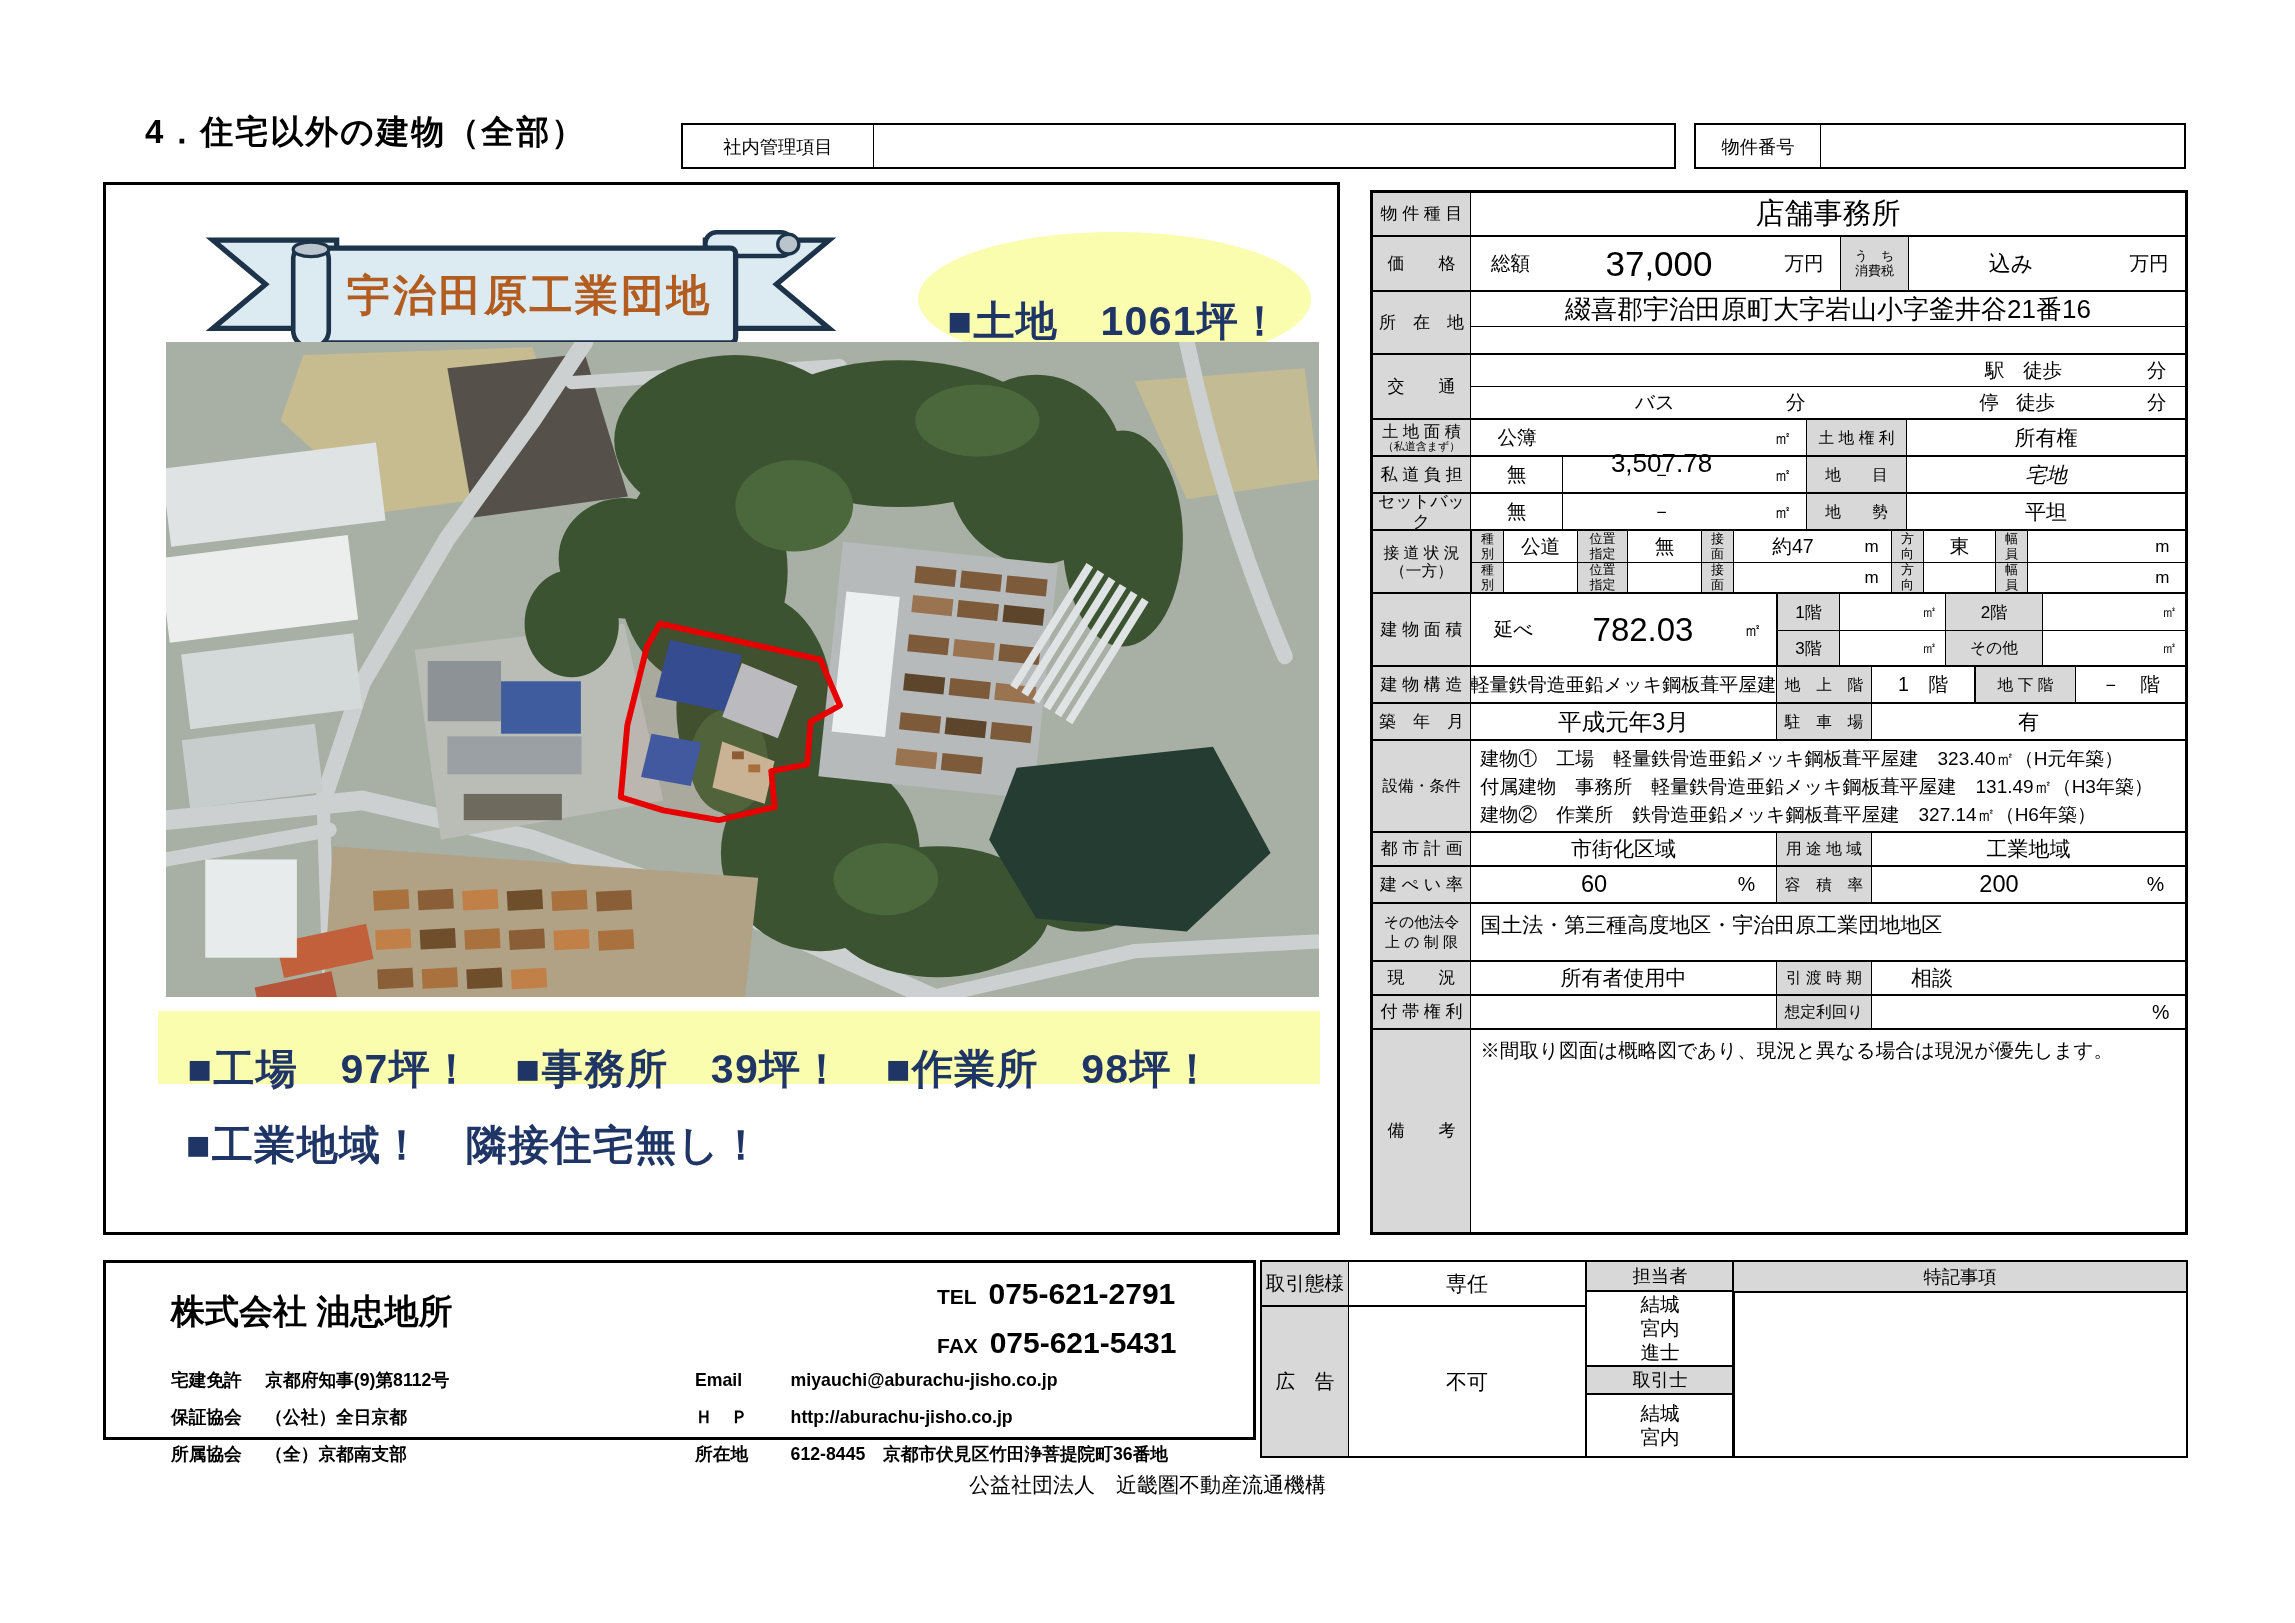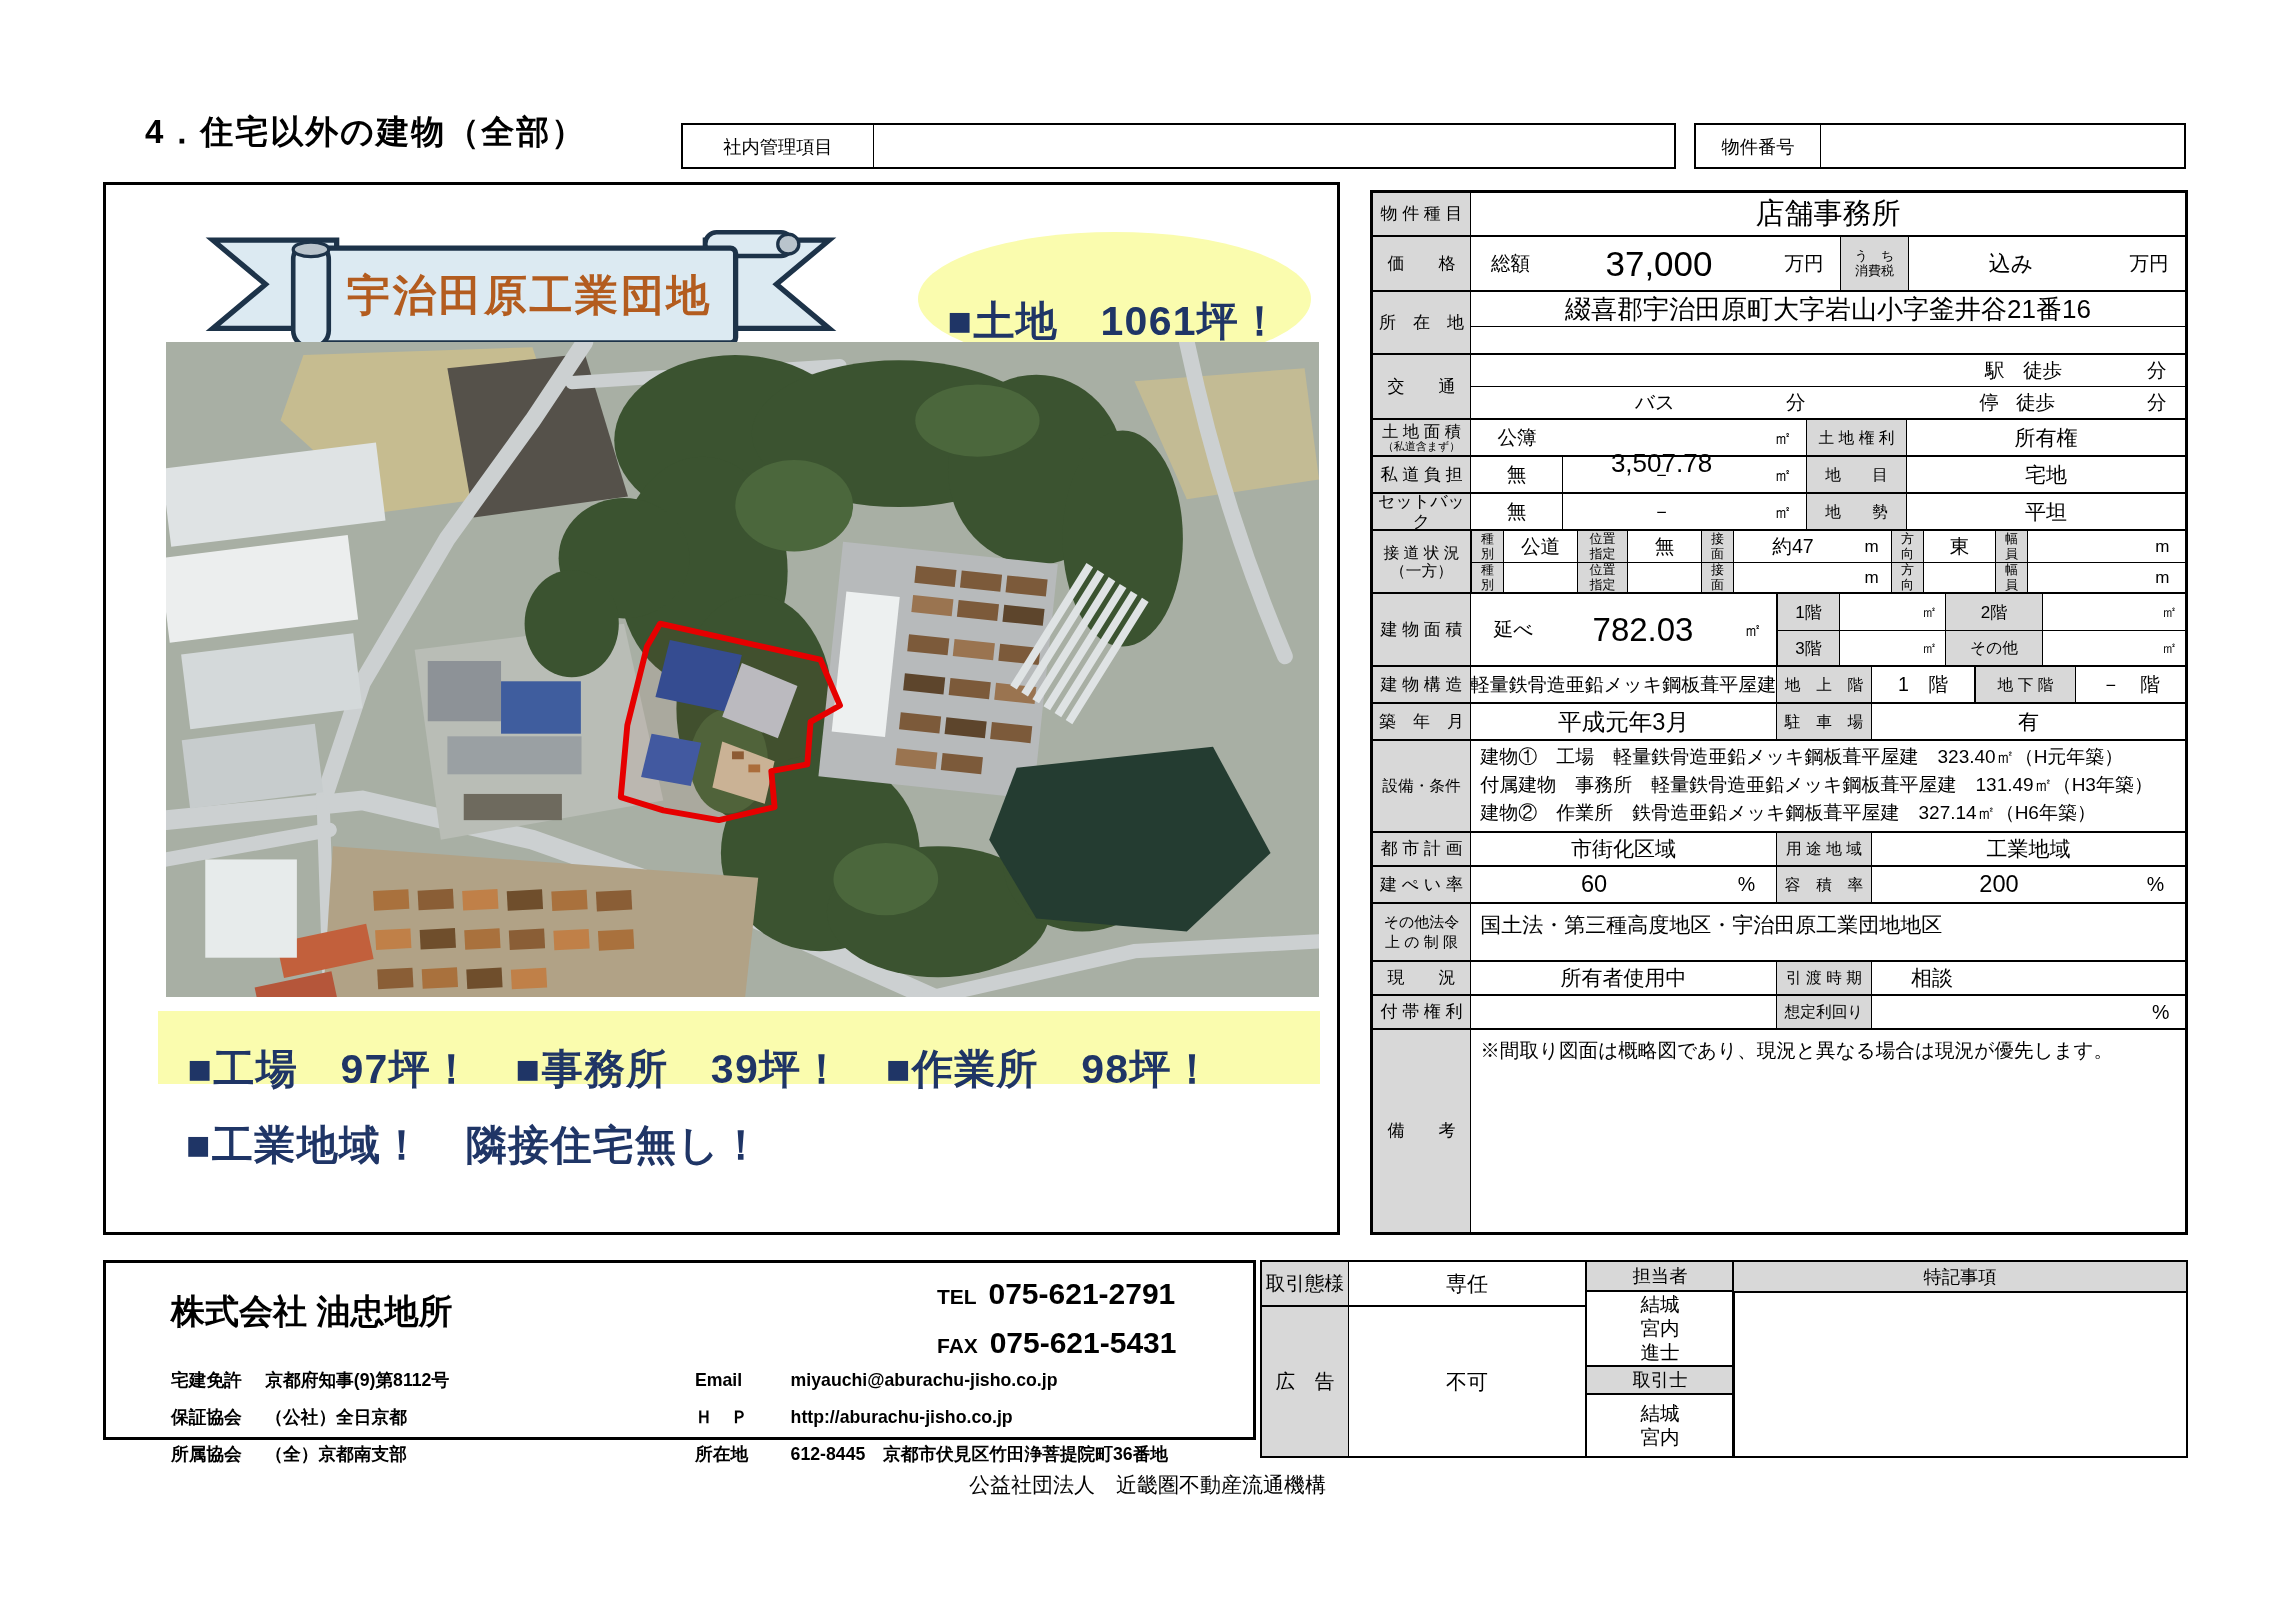--- a/index.html
+++ b/index.html
@@ -294,21 +294,21 @@
 
       <div class="trow" style="height:37px;">
         <div class="tlabel">私 道 負 担</div>
         <div class="tcontent">
           <div class="flex" style="flex:0 0 335px;">
             <div class="c fs30 br2" style="flex:0 0 92px;">無</div>
             <div class="c fs30" style="flex:1;">－</div>
             <div class="c fs28" style="flex:0 0 46px;">㎡</div>
           </div>
           <div class="c gc fs24" style="flex:0 0 101px;">地　　目</div>
-          <div class="c fs32" style="flex:1;">宅地</div>
+          <div class="c fs32" style="flex:1;font-style:italic;">宅地</div>
         </div>
       </div>
 
       <div class="trow" style="height:37px;">
         <div class="tlabel">セットバック</div>
         <div class="tcontent">
           <div class="flex" style="flex:0 0 335px;">
             <div class="c fs30 br2" style="flex:0 0 92px;">無</div>
             <div class="c fs30" style="flex:1;">－</div>
             <div class="c fs28" style="flex:0 0 46px;">㎡</div>
@@ -405,21 +405,21 @@
         <div class="tlabel">築　年　月</div>
         <div class="tcontent">
           <div class="c fs36" style="flex:0 0 305px;">平成元年3月</div>
           <div class="c gc fs24" style="flex:0 0 96px;">駐　車　場</div>
           <div class="c fs32" style="flex:1;">有</div>
         </div>
       </div>
 
       <div class="trow" style="height:92px;">
         <div class="tlabel fs24">設備・条件</div>
-        <div class="subcol" style="padding:3.9px 9.2px;justify-content:flex-end;margin-top:48px;">
+        <div class="subcol" style="padding:3.9px 9.2px;justify-content:space-between;">
           <div class="fs29" style="line-height:28px;">建物①　工場　軽量鉄骨造亜鉛メッキ鋼板葺平屋建　323.40㎡（H元年築）</div>
           <div class="fs29" style="line-height:28px;">付属建物　事務所　軽量鉄骨造亜鉛メッキ鋼板葺平屋建　131.49㎡（H3年築）</div>
           <div class="fs29" style="line-height:28px;">建物②　作業所　鉄骨造亜鉛メッキ鋼板葺平屋建　327.14㎡（H6年築）</div>
         </div>
       </div>
 
       <div class="trow" style="height:34px;">
         <div class="tlabel">都 市 計 画</div>
         <div class="tcontent">
           <div class="c fs32" style="flex:0 0 305px;">市街化区域</div>

